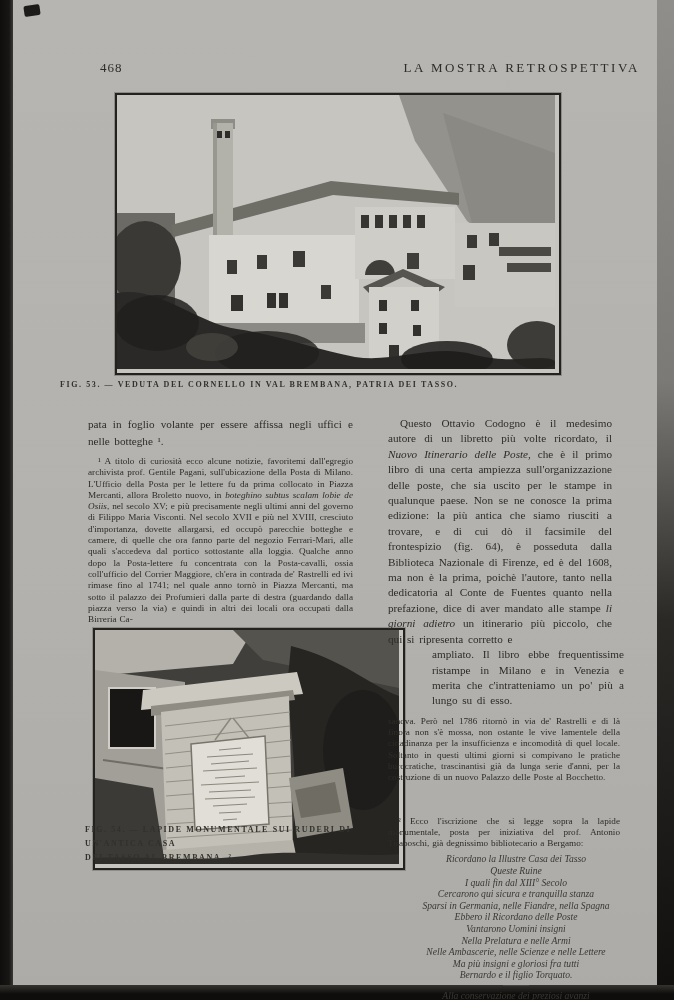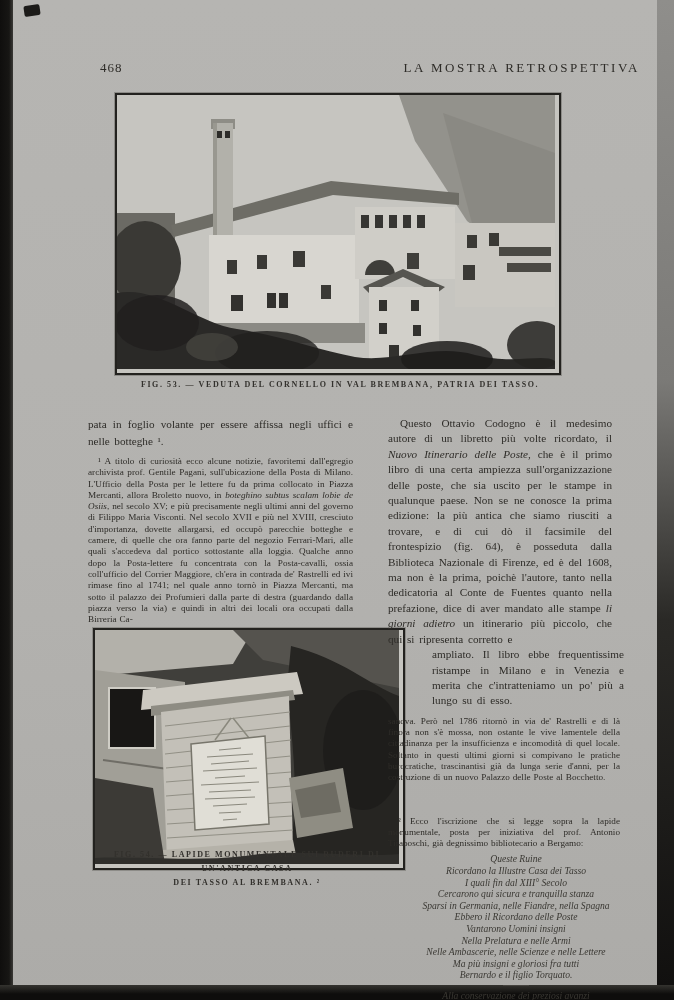--- a/index.html
+++ b/index.html
@@ -16,23 +16,23 @@
 
   #header{position:absolute;left:88px;top:60px;width:552px;height:20px;}
   #page-number{position:absolute;left:12px;top:0;font-size:13px;letter-spacing:1px;}
   #running-title{position:absolute;left:0;right:0;top:0;text-align:right;font-size:13px;letter-spacing:2.5px;}
 
   .photo-frame{position:absolute;border:2px solid #23221f;box-shadow:0 0 0 1px #8d8c88;background:#c6c5c0;}
   #fig53-frame{left:115px;top:93px;width:442px;height:278px;}
   #fig54-frame{left:93px;top:628px;width:308px;height:238px;}
   .photo-frame svg{display:block;}
 
-  .caption{position:absolute;text-align:center;font-size:8px;font-weight:bold;letter-spacing:1.6px;color:#33312d;line-height:14px;}
+  .caption{position:absolute;font-size:8px;font-weight:bold;letter-spacing:1.6px;color:#33312d;line-height:14px;}
   #fig53-caption{left:60px;top:378px;width:560px;}
-  #fig54-caption{left:85px;top:848px;width:324px;}
+  #fig54-caption{left:85px;top:823px;width:324px;}
 
   #left-col{position:absolute;left:88px;top:416px;width:265px;}
   #right-col{position:absolute;left:388px;top:416px;width:252px;}
 
   .body-text{font-size:11.2px;line-height:16.5px;text-align:justify;word-spacing:1.8px;}
   .foot-text{font-size:9.2px;line-height:11.3px;text-align:justify;word-spacing:0.6px;margin-top:7px;}
   .foot-text.indent, .body-para.indent{text-indent:10px;}
   .italic{font-style:italic;}
 
   #right-para{font-size:11.2px;line-height:15.4px;text-align:justify;word-spacing:1.9px;width:224px;text-indent:12px;}
@@ -185,22 +185,22 @@
     <div>FIG. 54. — LAPIDE MONUMENTALE SUI RUDERI DI UN'ANTICA CASA</div>
     <div>DEI TASSO AL BREMBANA. ²</div>
   </div>
 
   <div id="right-col">
     <div id="right-para"><span>Questo Ottavio Codogno è il medesimo autore di un libretto più volte ricordato, il </span><span class="italic">Nuovo Itinerario delle Poste</span><span>, che è il primo libro di una certa ampiezza sull'organizzazione delle poste, che sia uscito per le stampe in qualunque paese. Non se ne conosce la prima edizione: la più antica che siamo riusciti a trovare, e di cui dò il facsimile del frontespizio (fig. 64), è posseduta dalla Biblioteca Nazionale di Firenze, ed è del 1608, ma non è la prima, poichè l'autore, tanto nella dedicatoria al Conte de Fuentes quanto nella prefazione, dice di aver mandato alle stampe </span><span class="italic">li giorni adietro</span><span> un itinerario più piccolo, che qui si ripresenta corretto e</span></div>
     <div id="right-para-indented">ampliato. Il libro ebbe frequentissime ristampe in Milano e in Venezia e merita che c'intratteniamo un po' più a lungo su di esso.</div>
     <div id="right-foot1" class="foot-text">sanova. Però nel 1786 ritornò in via de' Rastrelli e di là finora non s'è mossa, non ostante le vive lamentele della cittadinanza per la insufficienza e incomodità di quel locale. Soltanto in questi ultimi giorni si compivano le pratiche burocratiche, trascinantisi già da lunga serie d'anni, per la costruzione di un nuovo Palazzo delle Poste al Bocchetto.</div>
     <div id="right-foot2" class="foot-text indent">² Ecco l'iscrizione che si legge sopra la lapide monumentale, posta per iniziativa del prof. Antonio Tiraboschi, già degnissimo bibliotecario a Bergamo:</div>
     <div id="verse">
+      <div class="vline">Ricordano la Illustre Casa dei Tasso</div>
       <div class="vline">Queste Ruine</div>
-      <div class="vline">Ricordano la Illustre Casa dei Tasso</div>
       <div class="vline">I quali fin dal XIII° Secolo</div>
       <div class="vline">Cercarono qui sicura e tranquilla stanza</div>
       <div class="vline">Sparsi in Germania, nelle Fiandre, nella Spagna</div>
       <div class="vline">Ebbero il Ricordano delle Poste</div>
       <div class="vline">Vantarono Uomini insigni</div>
       <div class="vline">Nella Prelatura e nelle Armi</div>
       <div class="vline">Nelle Ambascerie, nelle Scienze e nelle Lettere</div>
       <div class="vline">Ma più insigni e gloriosi fra tutti</div>
       <div class="vline">Bernardo e il figlio Torquato.</div>
       <div id="verse-divider"></div>

